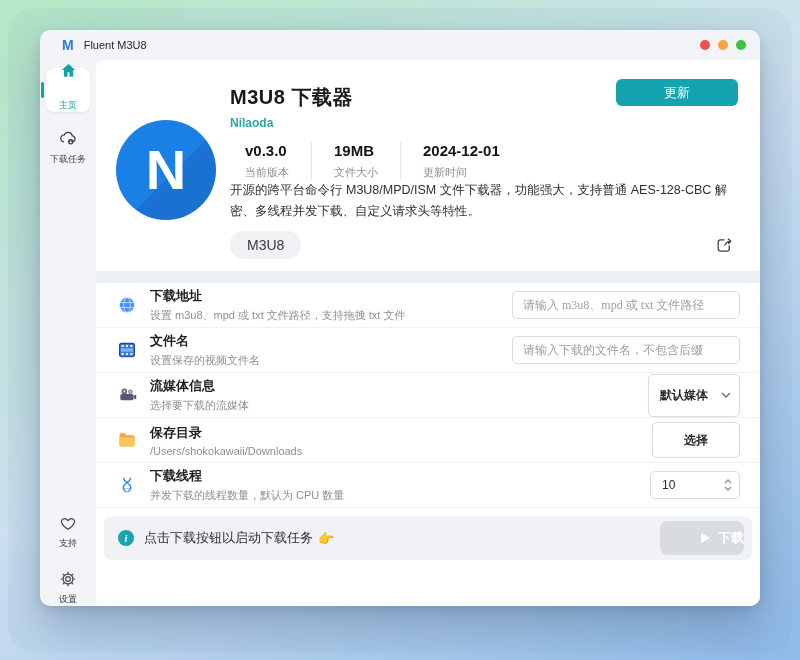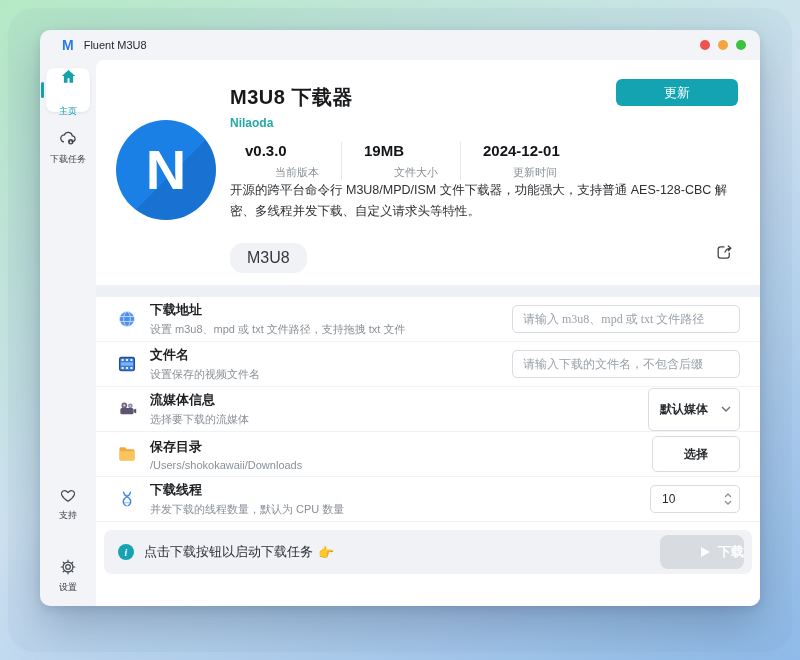--- a/index.html
+++ b/index.html
@@ -27,26 +27,26 @@
   .dot { width: 10px; height: 10px; border-radius: 50%; }
   .dot.red { background: #ef5350; } .dot.yellow { background: #f2a63c; } .dot.green { background: #3cc23f; }
 
   .body-row { flex: 1; display: flex; min-height: 0; }
 
   
   .sidebar { width: 56px; flex: none; display: flex; flex-direction: column; align-items: center; padding-top: 8px; }
   .nav-item { display: flex; flex-direction: column; align-items: center; gap: 3px;
     font-size: 9px; color: #3c4045; cursor: pointer; }
   .nav-item.active { width: 44px; height: 44px; background: #fff; border-radius: 8px;
-    justify-content: flex-start; gap: 18px; color: #12a2a8; position: relative;
+    justify-content: flex-end; gap: 18px; color: #12a2a8; position: relative;
     box-shadow: 0 1px 3px rgba(60,80,110,0.10); }
   .nav-item.active::before { content:""; position: absolute; left: -5px; top: 50%;
     transform: translateY(-50%); width: 3px; height: 16px; border-radius: 2px; background: #12a2a8; }
   .nav-item + .nav-item { margin-top: 16px; }
-  .sidebar-bottom { margin-top: auto; padding-bottom: 12px; display: flex; flex-direction: column; align-items: center; gap: 20px; }
+  .sidebar-bottom { margin-top: auto; display: flex; flex-direction: column; align-items: center; gap: 4px; }
 
   
   .main { flex: 1; background: #fff; border-top-left-radius: 8px; display: flex; flex-direction: column; overflow: hidden; position: relative; min-width: 0; }
 
   .header { position: relative; padding: 24px 20px 12px 20px; flex: none; }
   .update-btn { position: absolute; top: 19px; right: 22px; width: 122px; height: 27px;
     background: #14a3b1; color: #fff; border: none; border-radius: 6px; font-size: 13px;
     display: flex; align-items: center; justify-content: center; cursor: pointer;
     font-family: inherit; }
   .header-top { display: flex; }
@@ -57,24 +57,24 @@
   .app-icon::after { content:""; position: absolute; inset: 0;
     background: linear-gradient(135deg, transparent 55%, rgba(10,30,80,0.14) 55%); }
   .app-icon .letter { color: #fff; font-size: 56px; font-weight: 700; line-height: 1; position: relative; z-index: 1; }
   .text-col { flex: 1; min-width: 0; padding-right: 4px; }
   .page-title { font-size: 20px; font-weight: 700; color: #17191c; letter-spacing: .5px; }
   .author { margin-top: 5px; font-size: 12px; font-weight: 700; color: #27a8a5; cursor: pointer; display: inline-block; }
   .stats { margin-top: 11px; display: flex; align-items: center; }
   .stat { padding: 0 22px; border-left: 1px solid #e3e6ea; }
   .stat:first-child { border-left: none; padding-left: 15px; }
   .stat-value { font-size: 15px; font-weight: 700; color: #121417; }
-  .stat-label { margin-top: 6px; font-size: 11px; color: #8a9096; margin-left: 30px; }
+  .stat-label { margin-top: 6px; font-size: 11px; color: #8a9096; }
   .desc { font-size: 12.5px; color: #2c2f33; line-height: 1.68; }
   .tag-row { margin: 9px 0 0 114px; display: flex; align-items: center; justify-content: space-between; padding-right: 6px; }
-  .tag { background: #f1f2f5; border-radius: 13px; padding: 6px 17px; font-size: 16px; color: #36393d; margin-top: 12px; }
+  .tag { background: #f1f2f5; border-radius: 13px; padding: 6px 17px; font-size: 14px; color: #36393d; }
   .share-btn { background: none; border: none; cursor: pointer; display: flex; padding: 0; }
 
   .divider-band { height: 12px; background: #edf0f4; flex: none; }
 
   
   .settings { flex: none; }
   .section-title { padding: 9px 20px 8px 20px; font-size: 14px; font-weight: 700; color: #17191c;
     border-bottom: 1px solid #eef0f3; }
   .row { height: 45px; display: flex; align-items: center; padding: 0 20px; border-bottom: 1px solid #f0f2f5; }
   .row-icon { width: 22px; flex: none; margin-right: 12px; display: flex; align-items: center; justify-content: center; }

